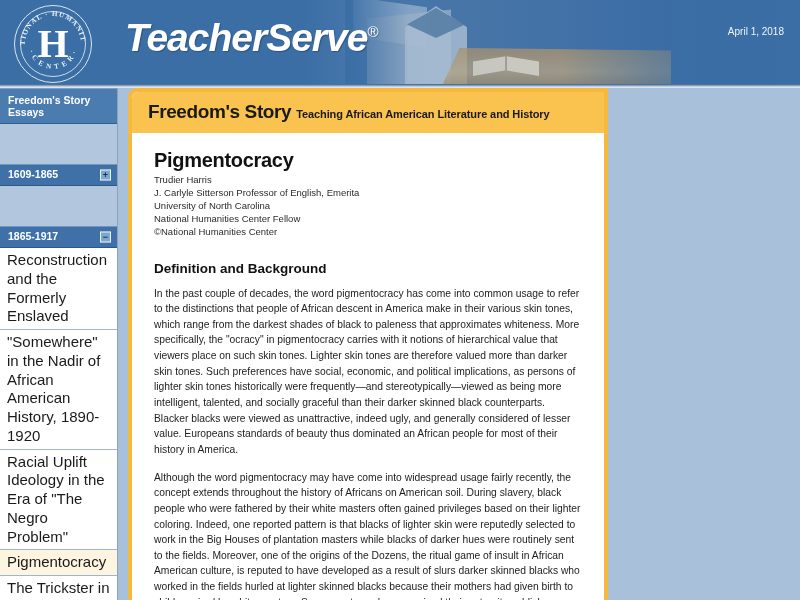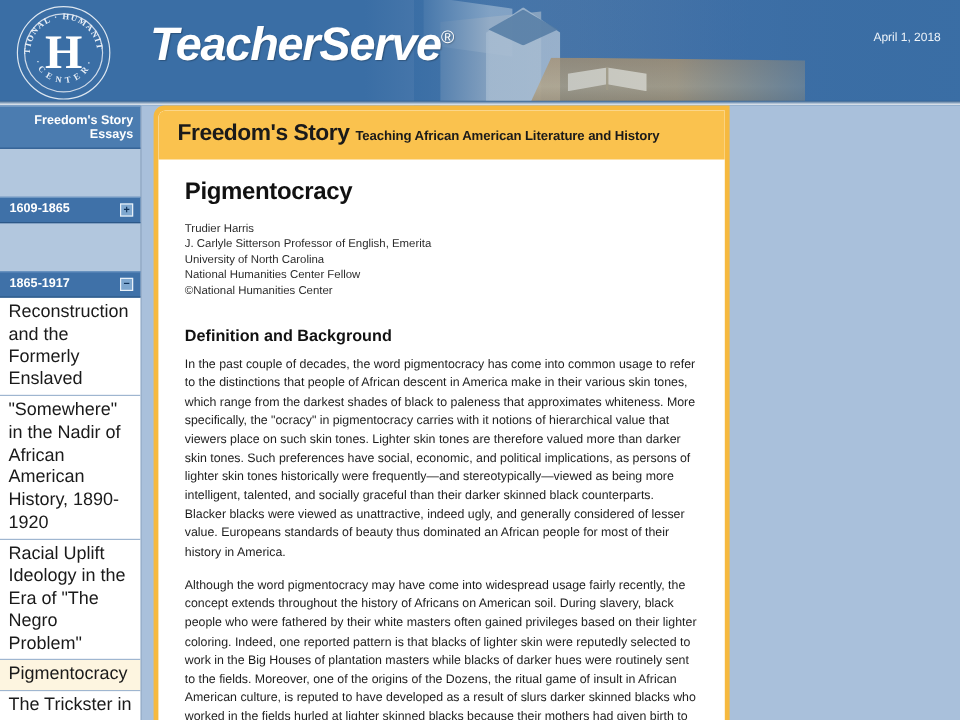--- a/index.html
+++ b/index.html
@@ -119,21 +119,20 @@
     background:#b2c7de;
     border-right:1px solid #8ba3bf;
   }
   .side-head {
     background:#4b7cb0;
     color:#ffffff; font-size:10.5px; font-weight:700;
     padding:5px 6px 5px 8px;
     border-top:1px solid #7ba0c7;
     border-bottom:1px solid #2f5d91;
     position:relative;
-    text-align:right;
   }
   .side-group {
     background:#3f71a8;
     color:#ffffff; font-size:10.5px; font-weight:700;
     padding:3px 20px 5px 8px;
     border-top:1px solid #6e97c2;
     border-bottom:1px solid #2c5888;
     position:relative;
     cursor:pointer;
     margin-top:40px;
@@ -218,21 +217,21 @@
   }
   #banner .t2 {
     color:#1a1a1a; font-size:11px; font-weight:700; letter-spacing:-.1px;
     padding-left:5px;
   }
   #article { padding:16px 22px 0 22px; }
   #article h1 {
     margin:0 0 0 0; font-size:20px; font-weight:700; color:#111; letter-spacing:-.3px;
   }
   #byline {
-    margin-top:12px; font-size:9.5px; color:#2b2b2b; line-height:1.38;
+    margin-top:1px; font-size:9.5px; color:#2b2b2b; line-height:1.38;
   }
   #article h2 {
     margin:22px 0 10px 0; font-size:13.5px; font-weight:700; color:#111;
   }
   #article p {
     margin:0 0 12px 0; font-size:10.3px; color:#1c1c1c; line-height:1.52;
     text-align:left;
   }
 </style>
 </head>

